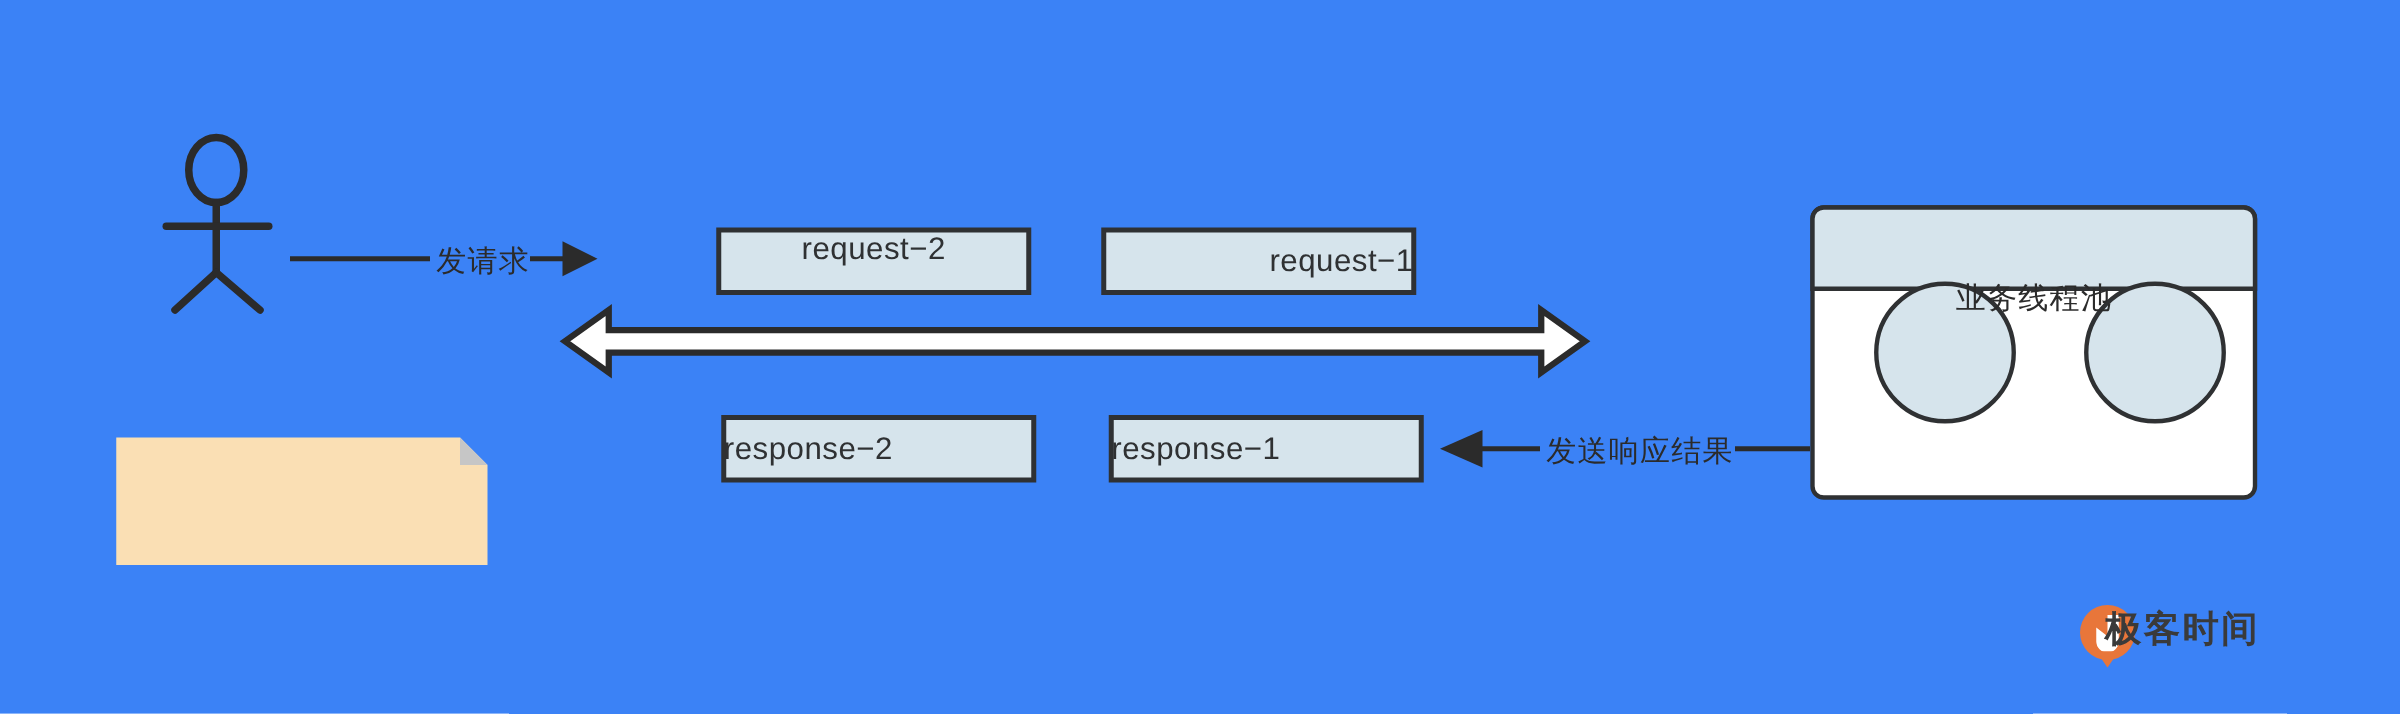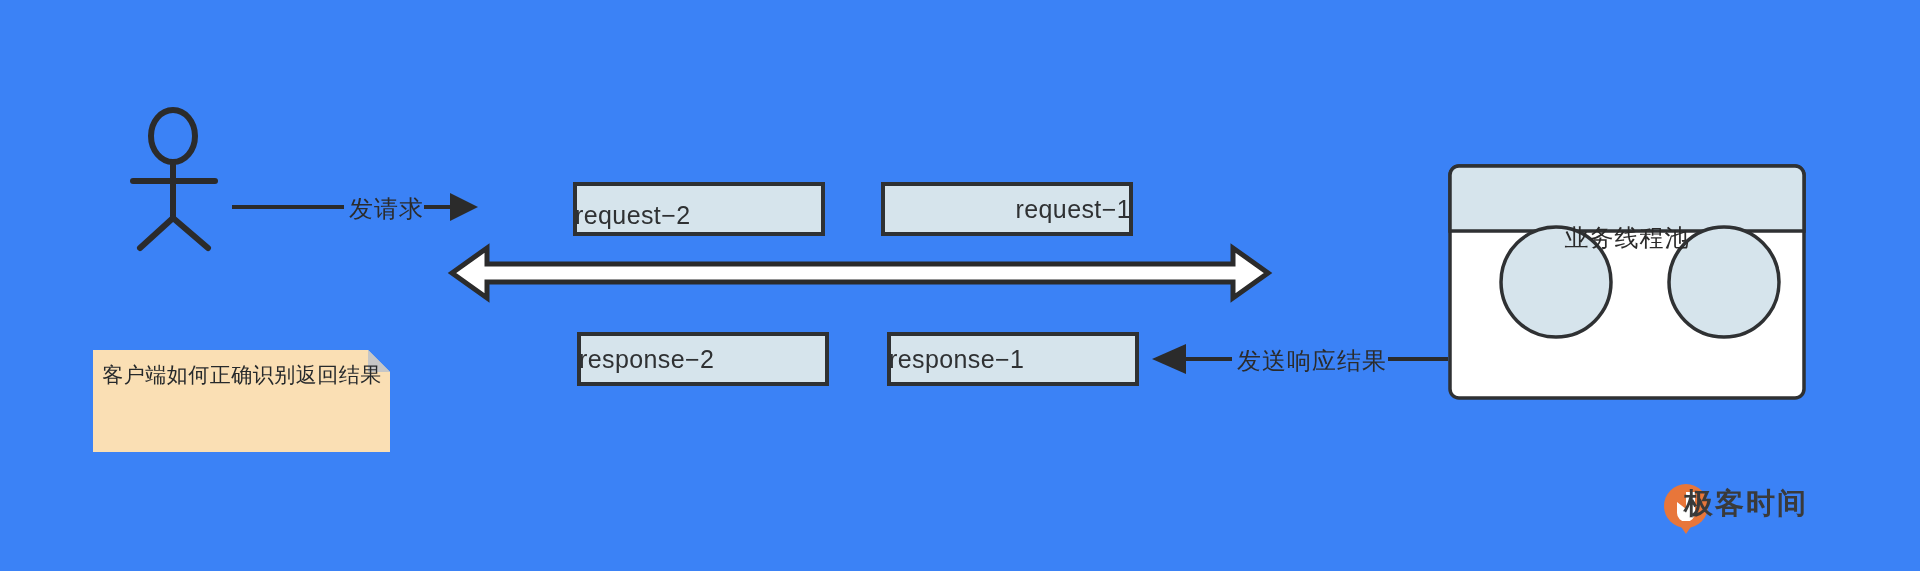--- a/index.html
+++ b/index.html
@@ -144,33 +144,32 @@
                l17,23 z" fill="none"></path>
       <circle cx="1686" cy="506" r="22" fill="#e8763a"></circle>
       <path d="M1686,492 v17 l-9,-7 v11 a9,9 0 0 0 18,0 v-21 z" fill="#ffffff"></path>
       <path d="M1677,521 l9,13 l9,-13 z" fill="#e8763a"></path>
       <circle cx="1686" cy="506" r="9.5" fill="#ffffff" opacity="0"></circle>
     </g>
   </svg>
 
   <div class="lbl arrow-label" style="left:349px; top:193px;">发请求</div>
 
-  <div class="lbl box-label" style="left:575px; top:201px; width:248px; text-align:left;">request−2</div>
+  <div class="lbl box-label" style="left:575px; top:185px; width:248px; text-align:center;">request−2</div>
 
   <div class="lbl box-label" style="left:883px; top:195px; width:248px; text-align:right;">request−1</div>
 
   <div class="lbl box-label" style="left:579px; top:345px; width:248px; ">response−2</div>
 
   <div class="lbl box-label" style="left:889px; top:345px; width:248px; ">response−1</div>
 
   <div class="lbl arrow-label" style="left:1237px; top:345px;">发送响应结果</div>
 
   <div class="lbl pool-title" style="left:1450px; top:182px; width:354px; text-align:center;">业务线程池</div>
 
   <div class="note-text">
-    <div>客户端如何正确识别返回结果</div>
   </div>
 
   <div class="logo-wrap">
     <span class="logo-text">极客时间</span>
   </div>
 
 </div>
 
 </body></html>

